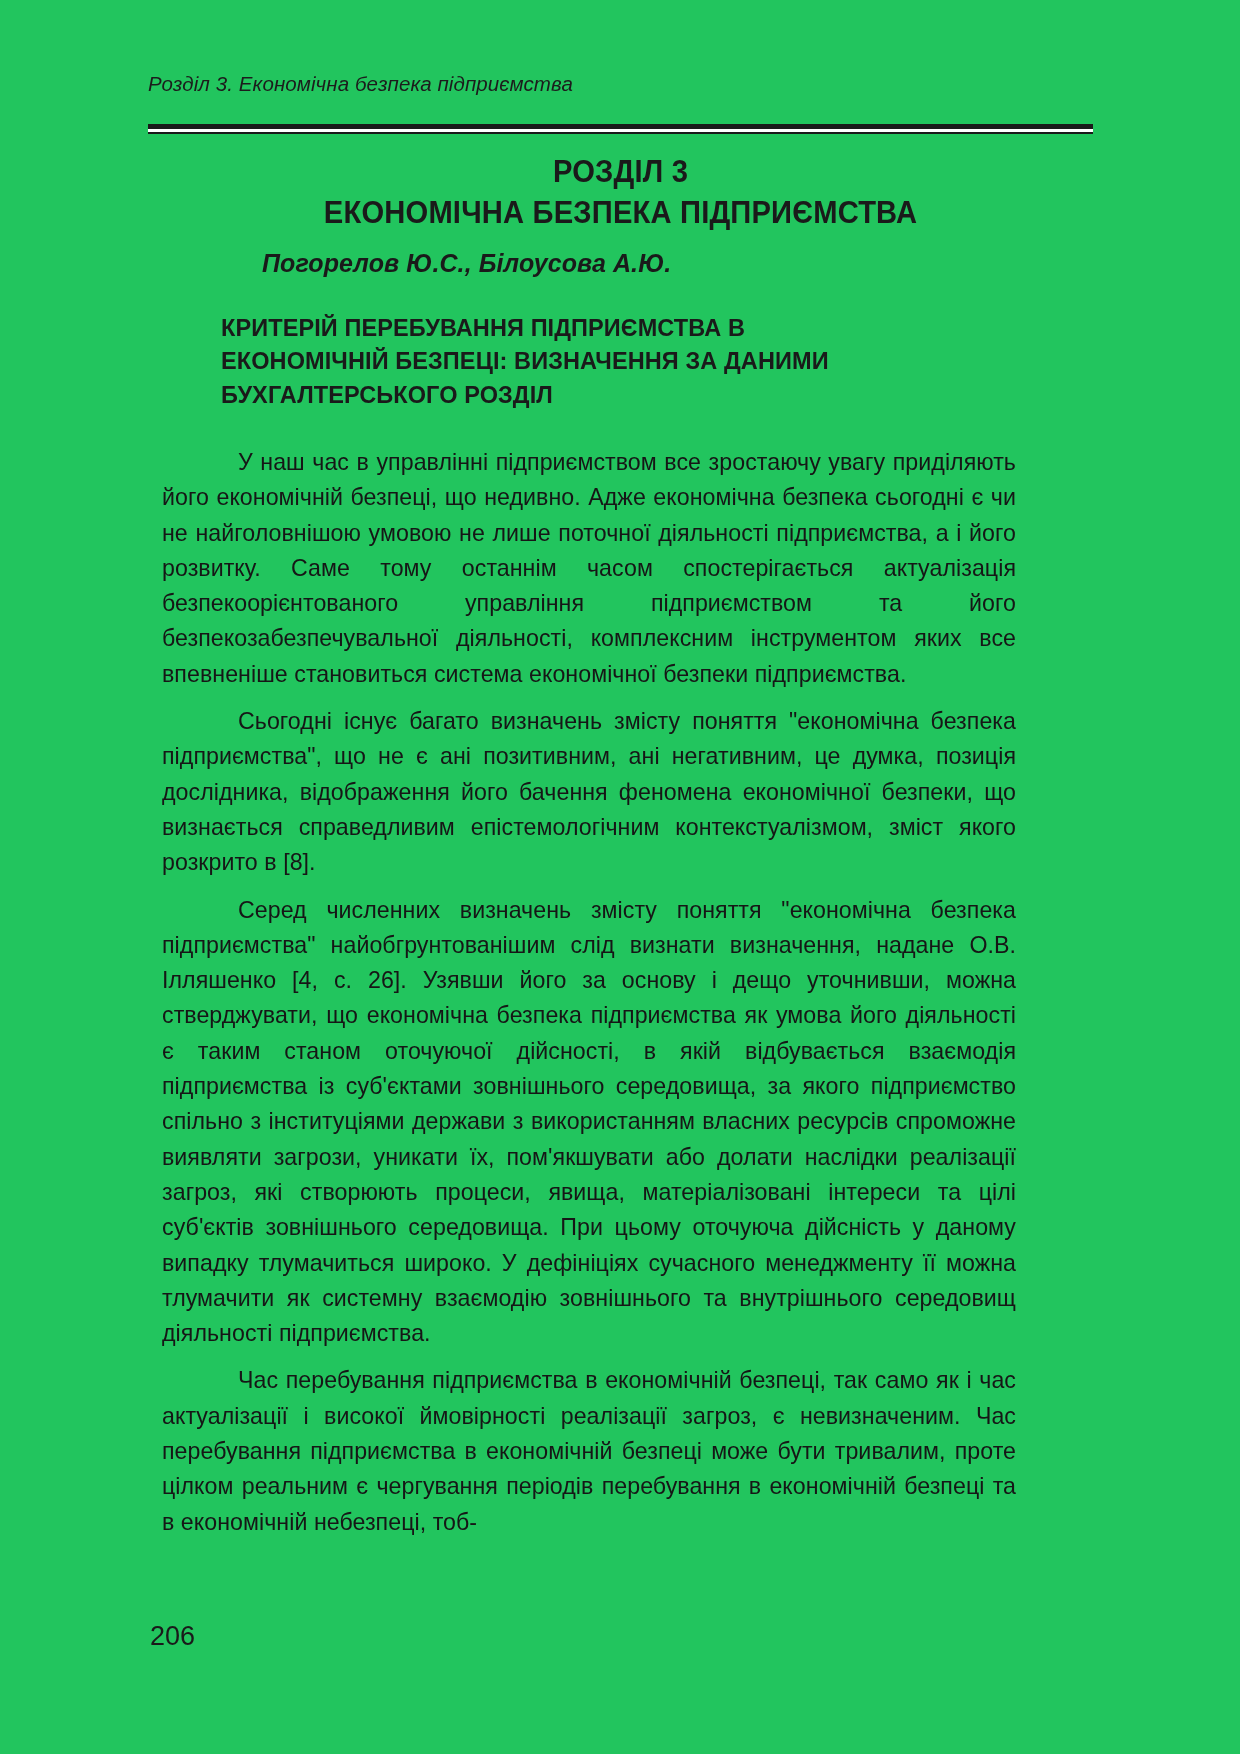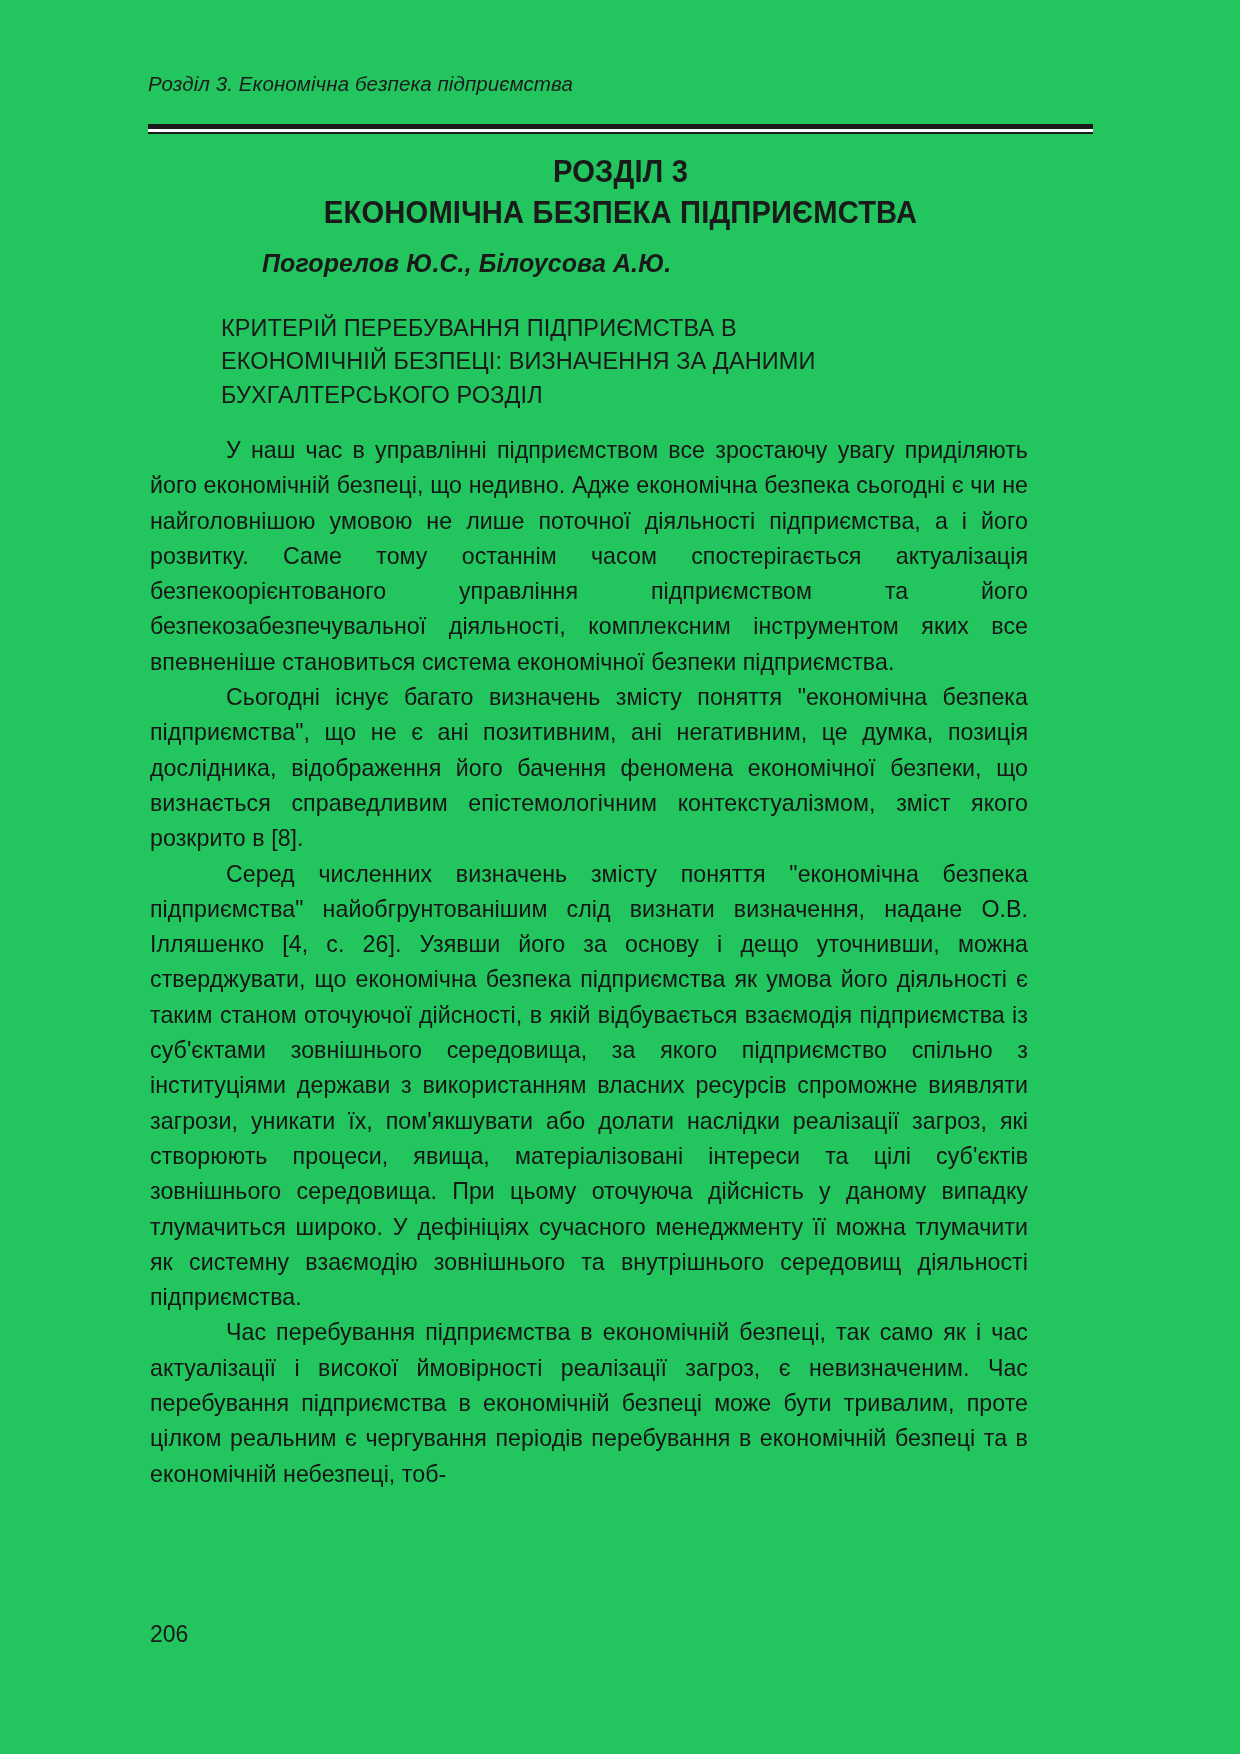--- a/index.html
+++ b/index.html
@@ -83,21 +83,21 @@
     white-space: nowrap;
     margin-left: 40px;
   }
 
   
   .article-title {
     position: absolute;
     left: 221px;
     top: 312px;
     width: 720px;
-    font-weight: normal;
+    font-weight: bold;
     font-size: 23.5px;
     line-height: 1.42;
     letter-spacing: 0.1px;
   }
   .article-title span {
     display: block;
   }
 
   
   .body-text {
@@ -106,37 +106,37 @@
     top: 433px;
     width: 878px;
     font-size: 23.2px;
     line-height: 35.3px;
     text-align: justify;
     text-justify: inter-word;
     letter-spacing: 0.05px;
     color: #161616;
   }
   .body-text p {
-    margin: 0;
+    margin: 12px;
     text-indent: 76px;
     text-align: justify;
   }
   .body-text p:last-child {
     text-align: justify;
   }
   .body-text p.no-last-justify {
     text-align-last: left;
   }
 
   
   .page-number {
     position: absolute;
     left: 150px;
     top: 1621px;
-    font-size: 23px;
+    font-size: 27px;
     color: #1a1a1a;
   }
 </style>
 </head>
 <body>
 
 <div class="page">
 
   <div class="running-header">Розділ 3. Економічна безпека підприємства</div>
 

